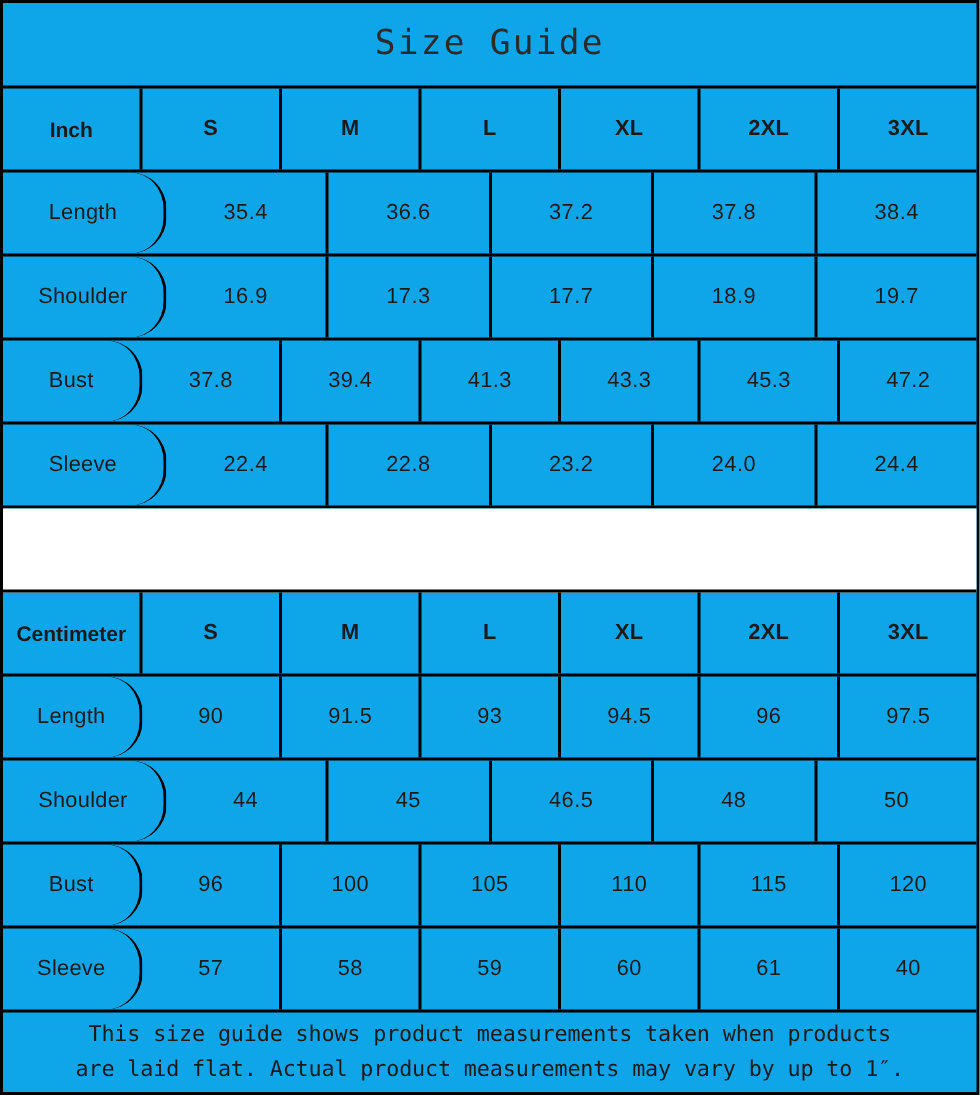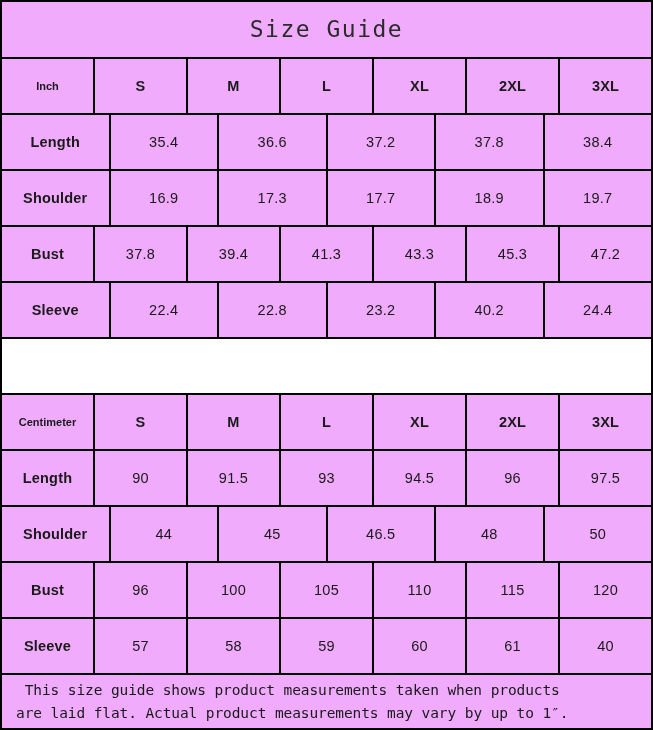--- a/index.html
+++ b/index.html
@@ -17,21 +17,21 @@
   }
 
   .size-guide {
     box-sizing: border-box;
     width: 653px;
     height: 730px;
     border: 2px solid #000000;
     border-top: 2px solid #000000;
     display: flex;
     flex-direction: column;
-    background: #f0abfc;
+    background: #0ea5e9;
   }
 
   
   .title-row {
     box-sizing: border-box;
     height: 57px;
     flex: 0 0 57px;
     border-bottom: 2px solid #000000;
     display: flex;
     align-items: center;
@@ -73,28 +73,29 @@
   }
   .cell:last-child {
     border-right: none;
   }
   .cell.head {
     font-weight: bold;
     font-size: 14.5px;
     letter-spacing: 0.2px;
   }
   .cell.head.unit-label {
-    font-size: 11px;
+    font-size: 14px;
     letter-spacing: 0px;
     text-align: right;
   }
   .cell.rowlabel {
-    font-weight: bold;
+    font-weight: normal;
     font-size: 14.5px;
     letter-spacing: 0.2px;
+    border-radius: 24px;
   }
   .cell.value {
     font-weight: normal;
     font-size: 14.5px;
     letter-spacing: 0.3px;
     text-align: center;
   }
 
   
   .spacer-row {
@@ -104,21 +105,21 @@
     border-bottom: 2px solid #000000;
     background: #ffffff;
   }
 
   
   .footer-row {
     box-sizing: border-box;
     flex: 1 1 auto;
     display: flex;
     align-items: center;
-    justify-content: flex-start;
+    justify-content: center;
     padding: 0 14px;
   }
   .footer-text {
     font-family: "DejaVu Sans Mono", monospace;
     font-size: 14.5px;
     line-height: 1.55;
     text-align: center;
     color: #1a1a1a;
     letter-spacing: -0.1px;
   }
@@ -168,21 +169,21 @@
     <div class="cell value">43.3</div>
     <div class="cell value">45.3</div>
     <div class="cell value">47.2</div>
   </div>
 
   <div class="grid-row last-of-block">
     <div class="cell rowlabel">Sleeve</div>
     <div class="cell value">22.4</div>
     <div class="cell value">22.8</div>
     <div class="cell value">23.2</div>
-    <div class="cell value">40.2</div>
+    <div class="cell value">24.0</div>
     <div class="cell value">24.4</div>
   </div>
 
   <div class="spacer-row"></div>
 
   <div class="grid-row">
     <div class="cell head unit-label">Centimeter</div>
     <div class="cell head">S</div>
     <div class="cell head">M</div>
     <div class="cell head">L</div>

